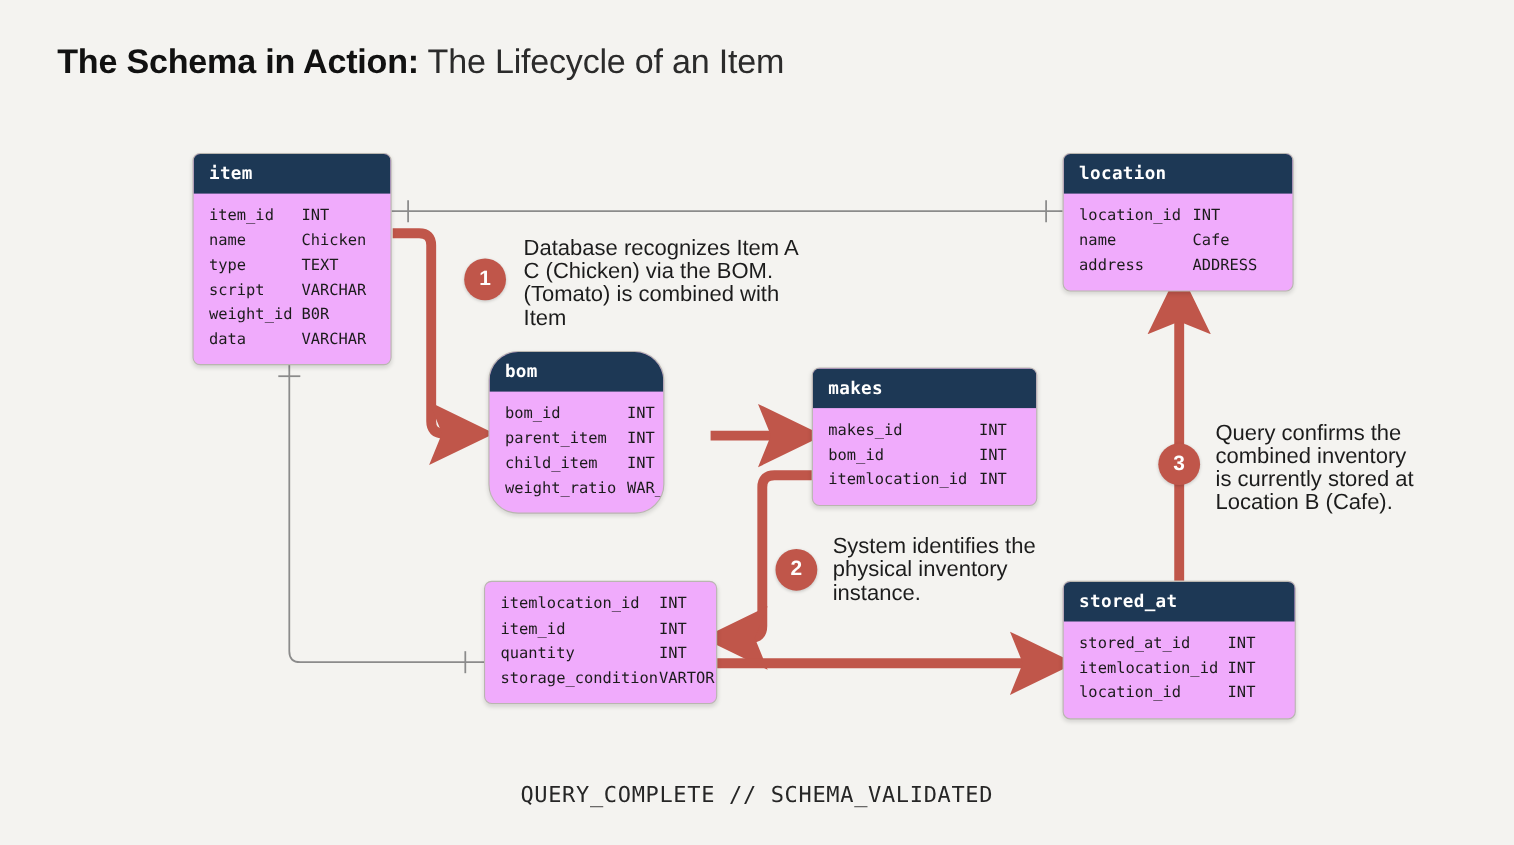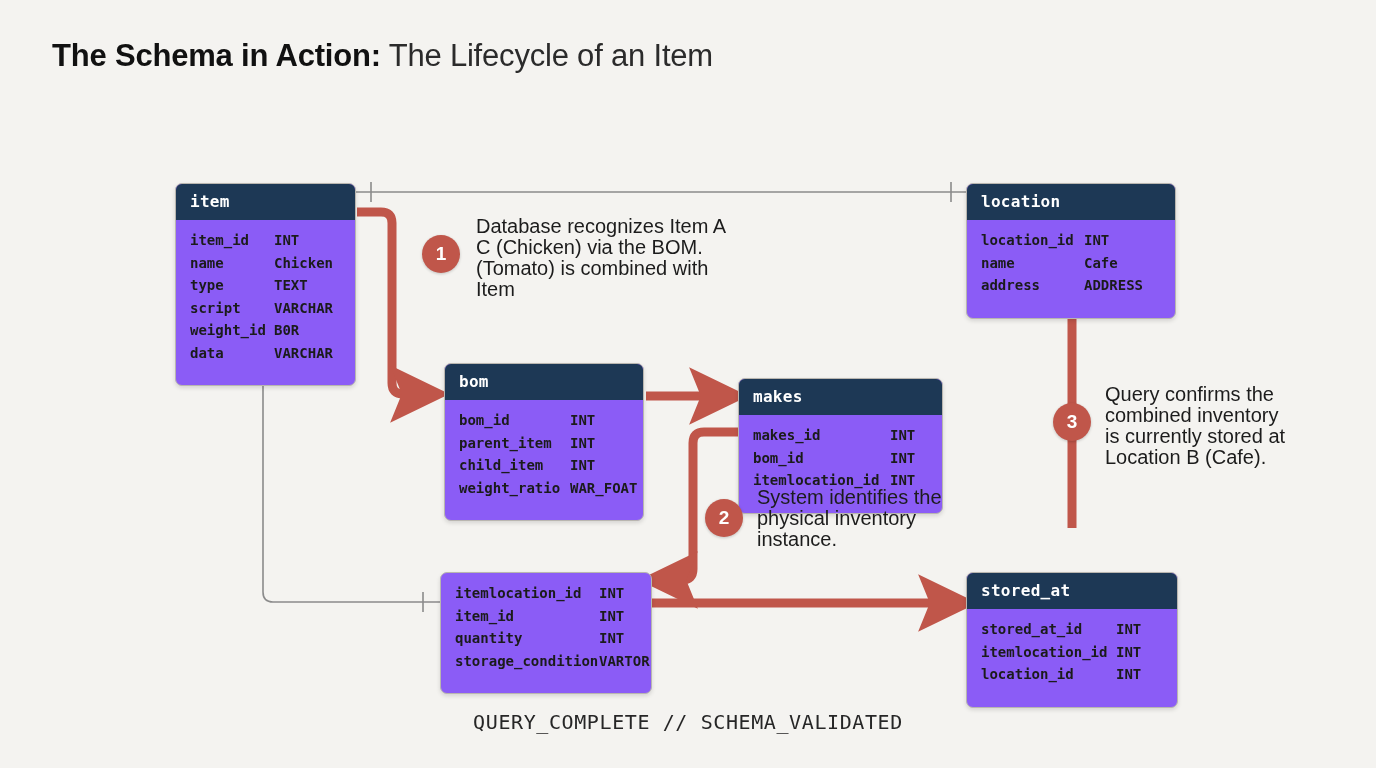--- a/index.html
+++ b/index.html
@@ -40,39 +40,37 @@
     left: 0;
     top: 0;
     width: 1376px;
     height: 768px;
   }
 
   
   .entity {
     position: absolute;
     border-radius: 7px;
-    background: #8b5cf6;
+    background: #f0abfc;
     border: 1px solid #b9b6b0;
     box-shadow: 0 2px 4px rgba(0,0,0,0.13);
     overflow: hidden;
     box-sizing: border-box;
-    margin-top: 44px;
   }
   .entity-header {
     background: #1d3855;
     color: #ffffff;
     font-family: "DejaVu Sans Mono", monospace;
     font-size: 16px;
     font-weight: bold;
     padding: 8px 14px 9px 14px;
     letter-spacing: 0.3px;
   }
   .entity-body {
-    padding: 9px 14px 21px 14px;
-    font-weight: bold;
+    padding: 9px 14px 11px 14px;
   }
   .field-row {
     display: flex;
     font-family: "DejaVu Sans Mono", monospace;
     font-size: 14px;
     line-height: 22.5px;
     color: #1b1b1b;
     white-space: pre;
   }
   .field-name { flex: 0 0 auto; }
@@ -194,21 +192,21 @@
       <span class="field-name" style="width:103px">name</span>
       <span class="field-type">Cafe</span>
     </div>
     <div class="field-row">
       <span class="field-name" style="width:103px">address</span>
       <span class="field-type">ADDRESS</span>
     </div>
   </div>
 </div>
 
-<div class="entity" style="left:444px; top:319px; width:200px;">
+<div class="entity" style="left:444px; top:319px; width:160px;border-radius:27px;">
   <div class="entity-header">bom</div>
   <div class="entity-body">
     <div class="field-row">
       <span class="field-name" style="width:111px">bom_id</span>
       <span class="field-type">INT</span>
     </div>
     <div class="field-row">
       <span class="field-name" style="width:111px">parent_item</span>
       <span class="field-type">INT</span>
     </div>

